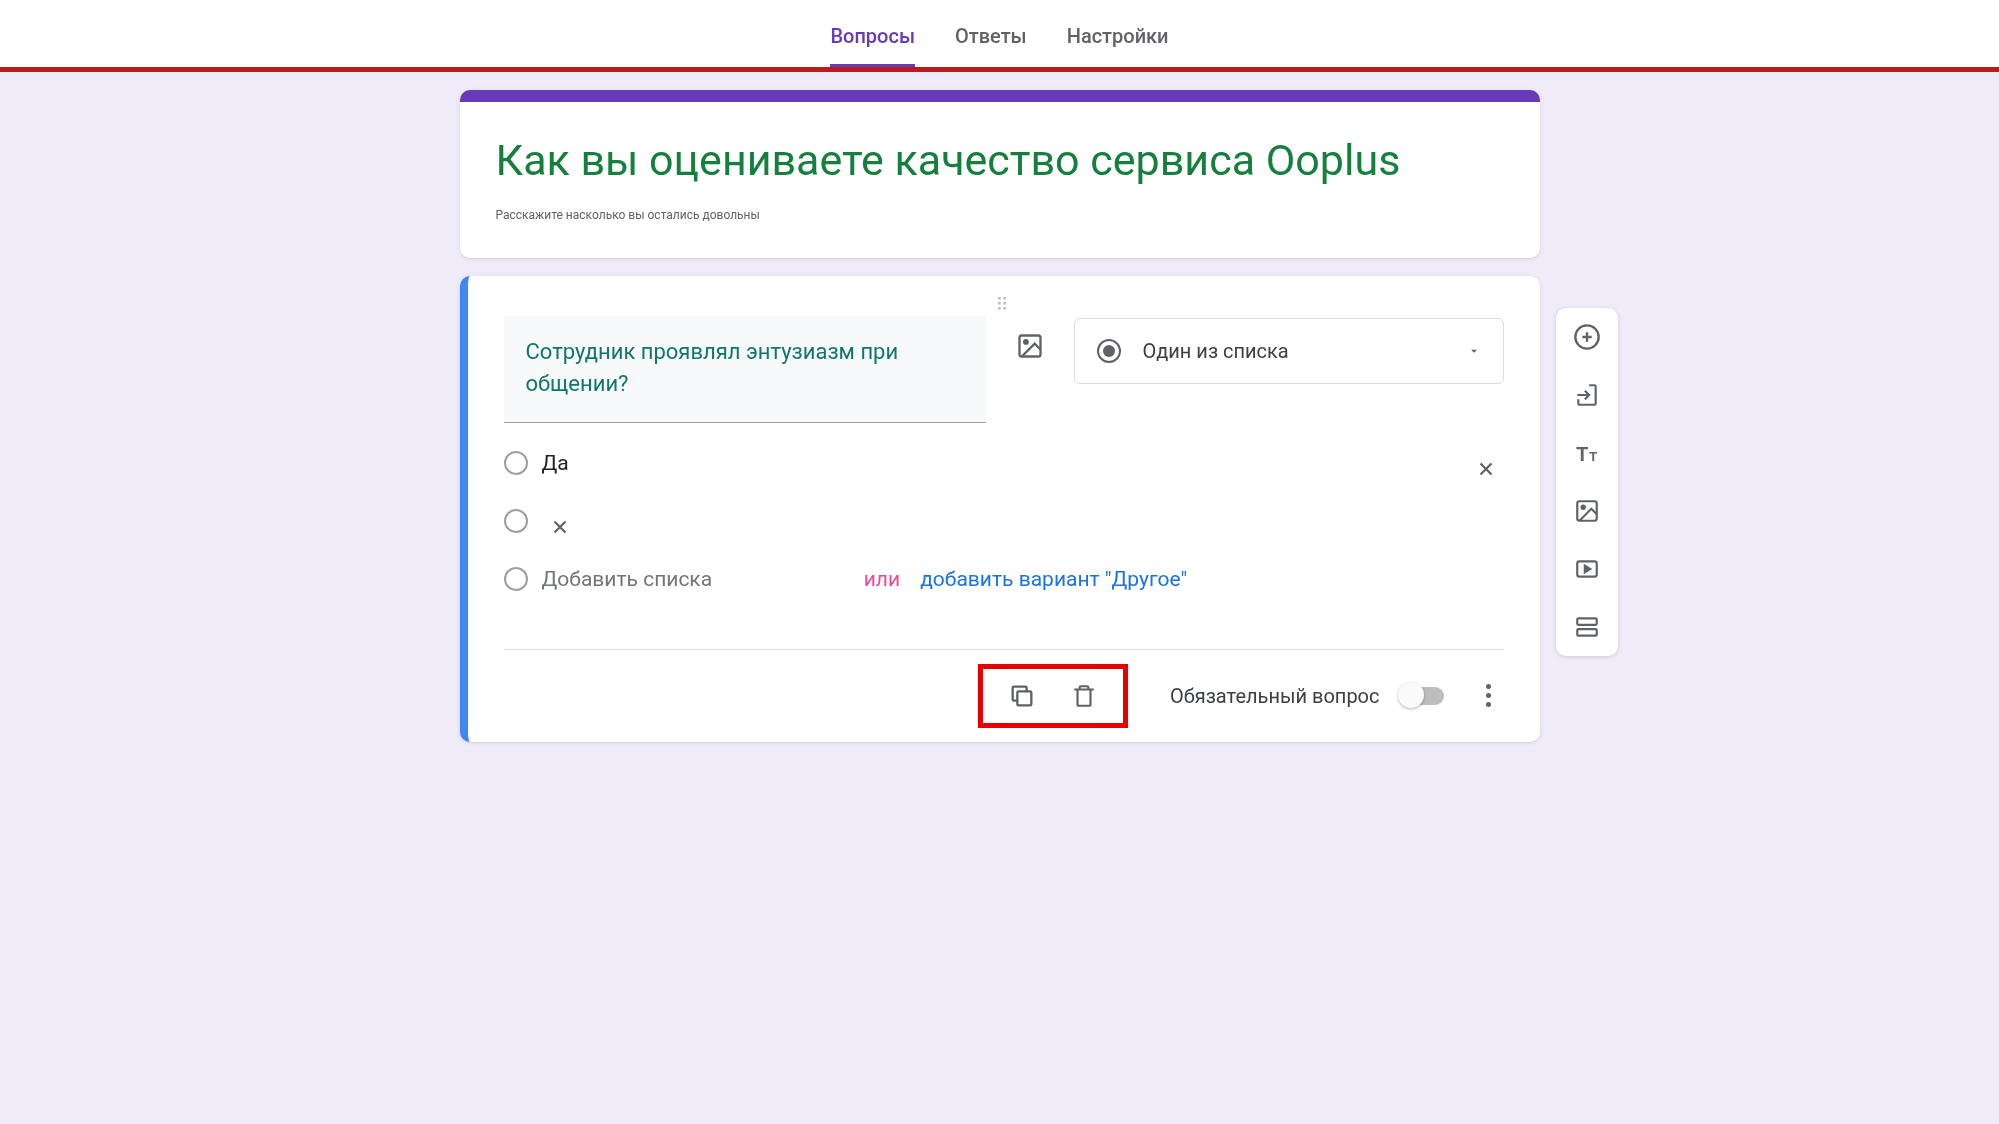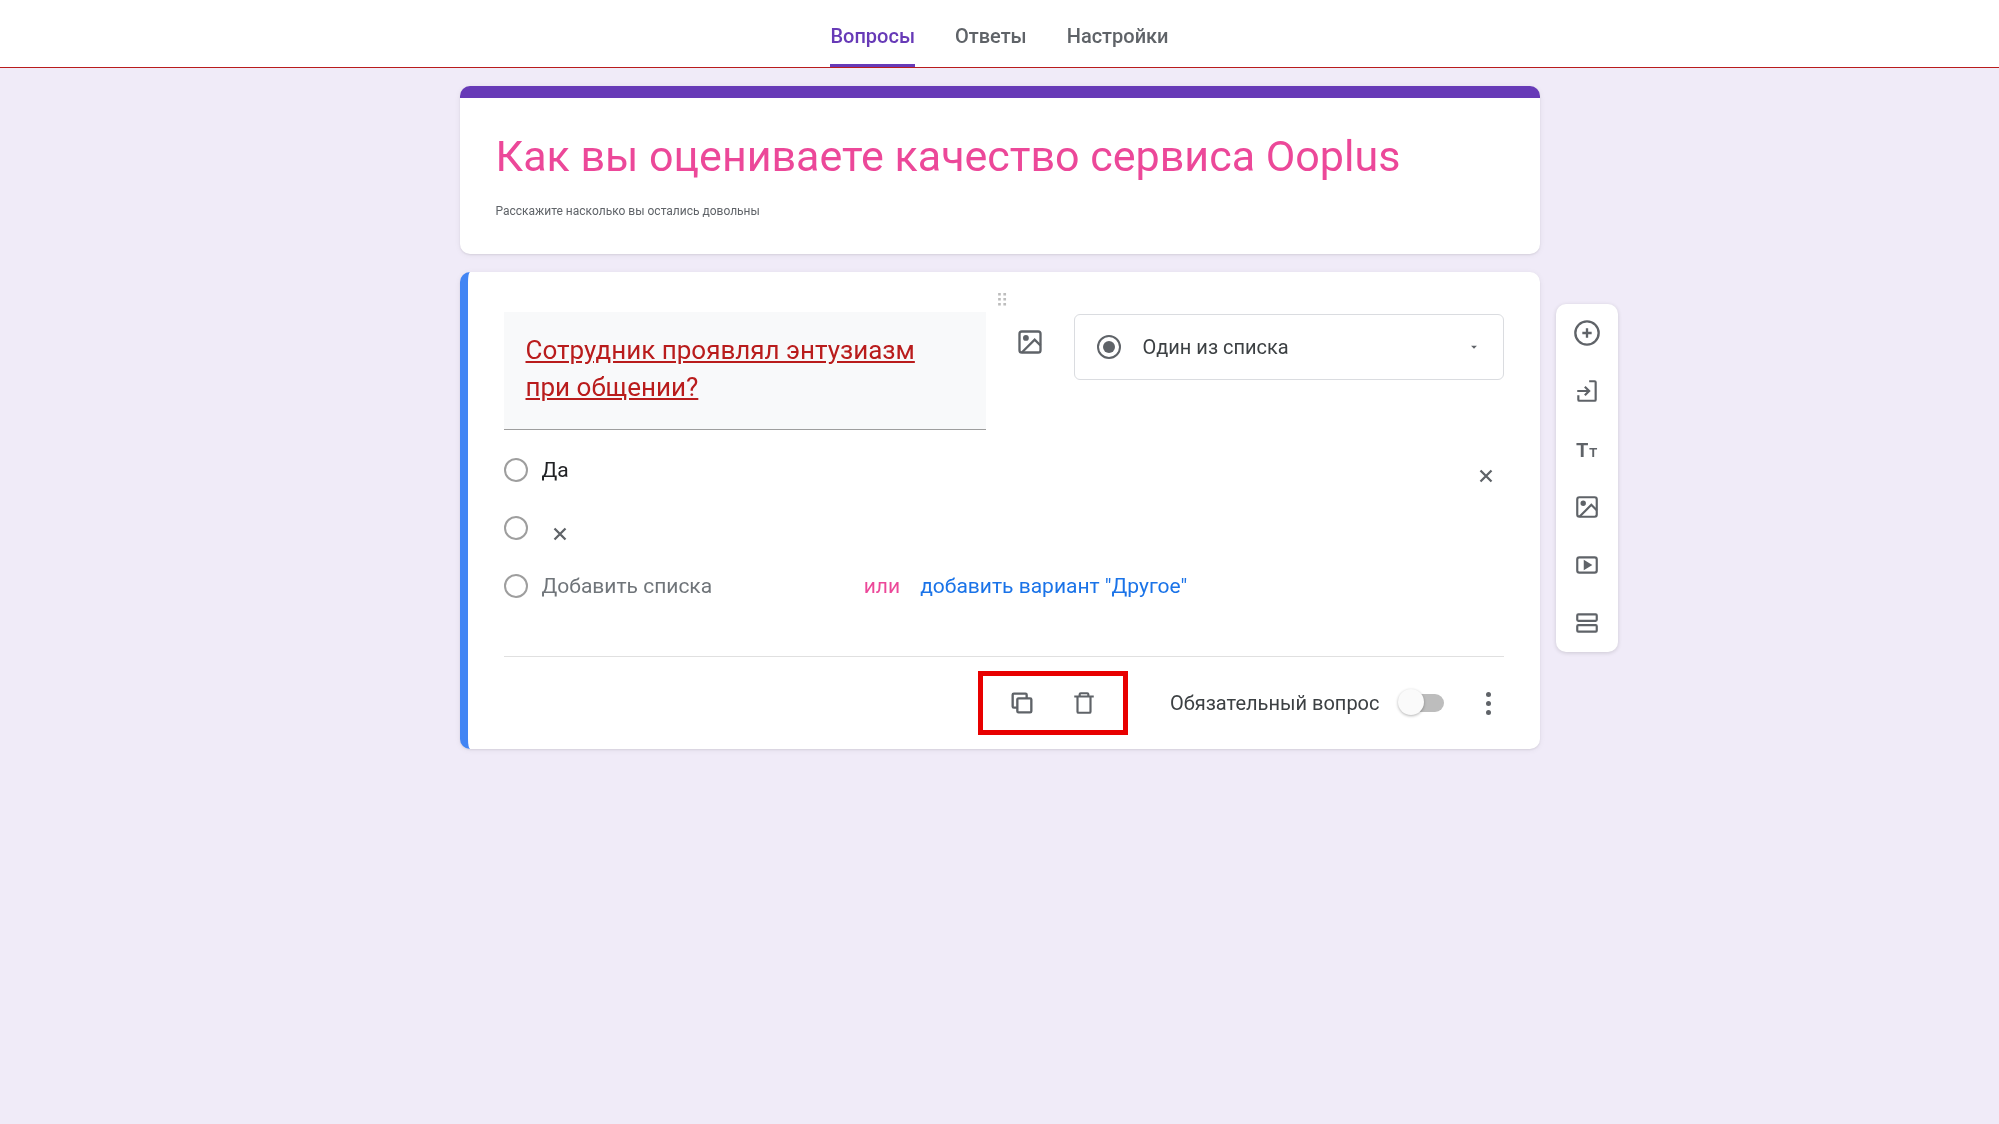--- a/index.html
+++ b/index.html
@@ -3,21 +3,21 @@
 <meta charset="utf-8">
 <style>
 * { box-sizing: border-box; margin: 0; padding: 0; }
 body {
   font-family: 'Roboto', 'Segoe UI', Arial, sans-serif;
   background: #f0ebf8;
   color: #202124;
 }
 .tabs-bar {
   background: #fff;
-  border-bottom: 1px solid #b91c1c;
+  border-bottom: 5px solid #b91c1c;
   display: flex;
   justify-content: center;
   gap: 40px;
   padding-top: 24px;
 }
 .tab {
   font-size: 20px;
   color: #5f6368;
   padding-bottom: 16px;
   cursor: pointer;
@@ -39,21 +39,21 @@
   box-shadow: 0 1px 2px rgba(0,0,0,0.08), 0 1px 6px rgba(0,0,0,0.06);
 }
 .header-card {
   border-top: 12px solid #673ab7;
   padding: 32px 36px 36px;
   margin-bottom: 18px;
 }
 .form-title {
   font-size: 43px;
   font-weight: 400;
-  color: #ec4899;
+  color: #15803d;
   margin-bottom: 20px;
   line-height: 1.25;
 }
 .form-desc {
   font-size: 12px;
   color: #5f6368;
   font-weight: 400;
 }
 .question-card {
   border-left: 8px solid #4285f4;
@@ -76,28 +76,27 @@
   margin-bottom: 28px;
 }
 .q-text-wrap {
   flex: 1;
   background: #f8f9fa;
   border-bottom: 1px solid #9e9e9e;
   padding: 20px 22px 22px;
   min-height: 96px;
 }
 .q-text {
-  font-size: 26px;
-  color: #b91c1c;
+  font-size: 22px;
+  color: #0f766e;
   line-height: 1.45;
   border: none;
   background: transparent;
   width: 100%;
   resize: none;
-  text-decoration: underline;
 }
 .img-btn {
   width: 40px; height: 40px;
   display: flex; align-items: center; justify-content: center;
   color: #5f6368;
   cursor: pointer;
   margin-top: 10px;
 }
 .type-select {
   width: 430px;

